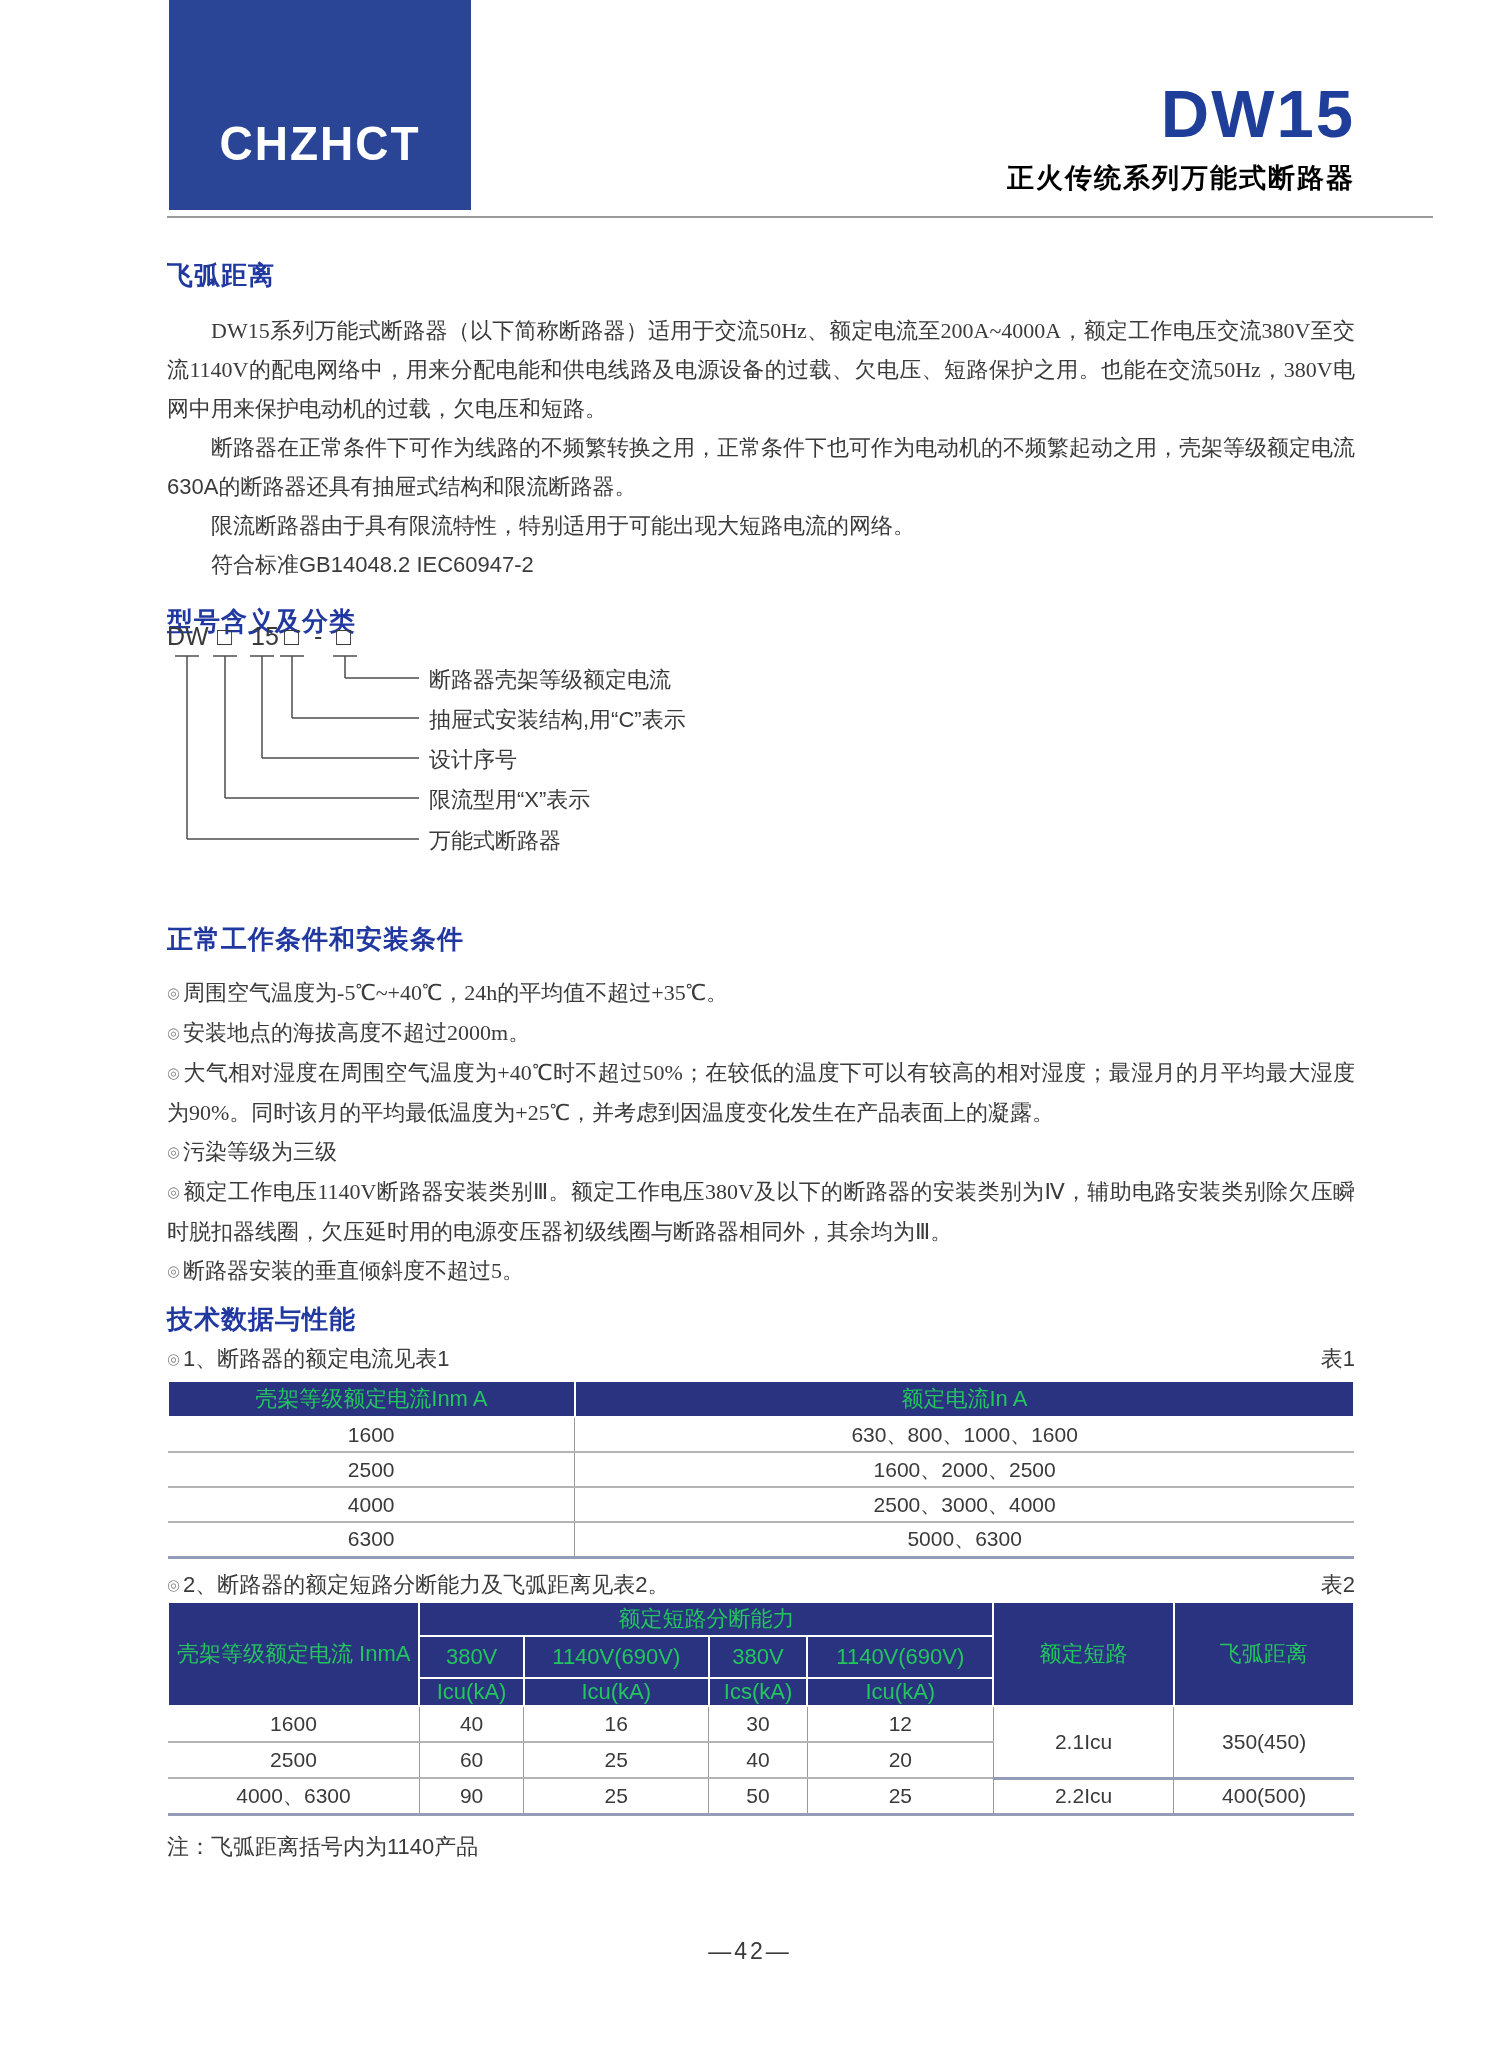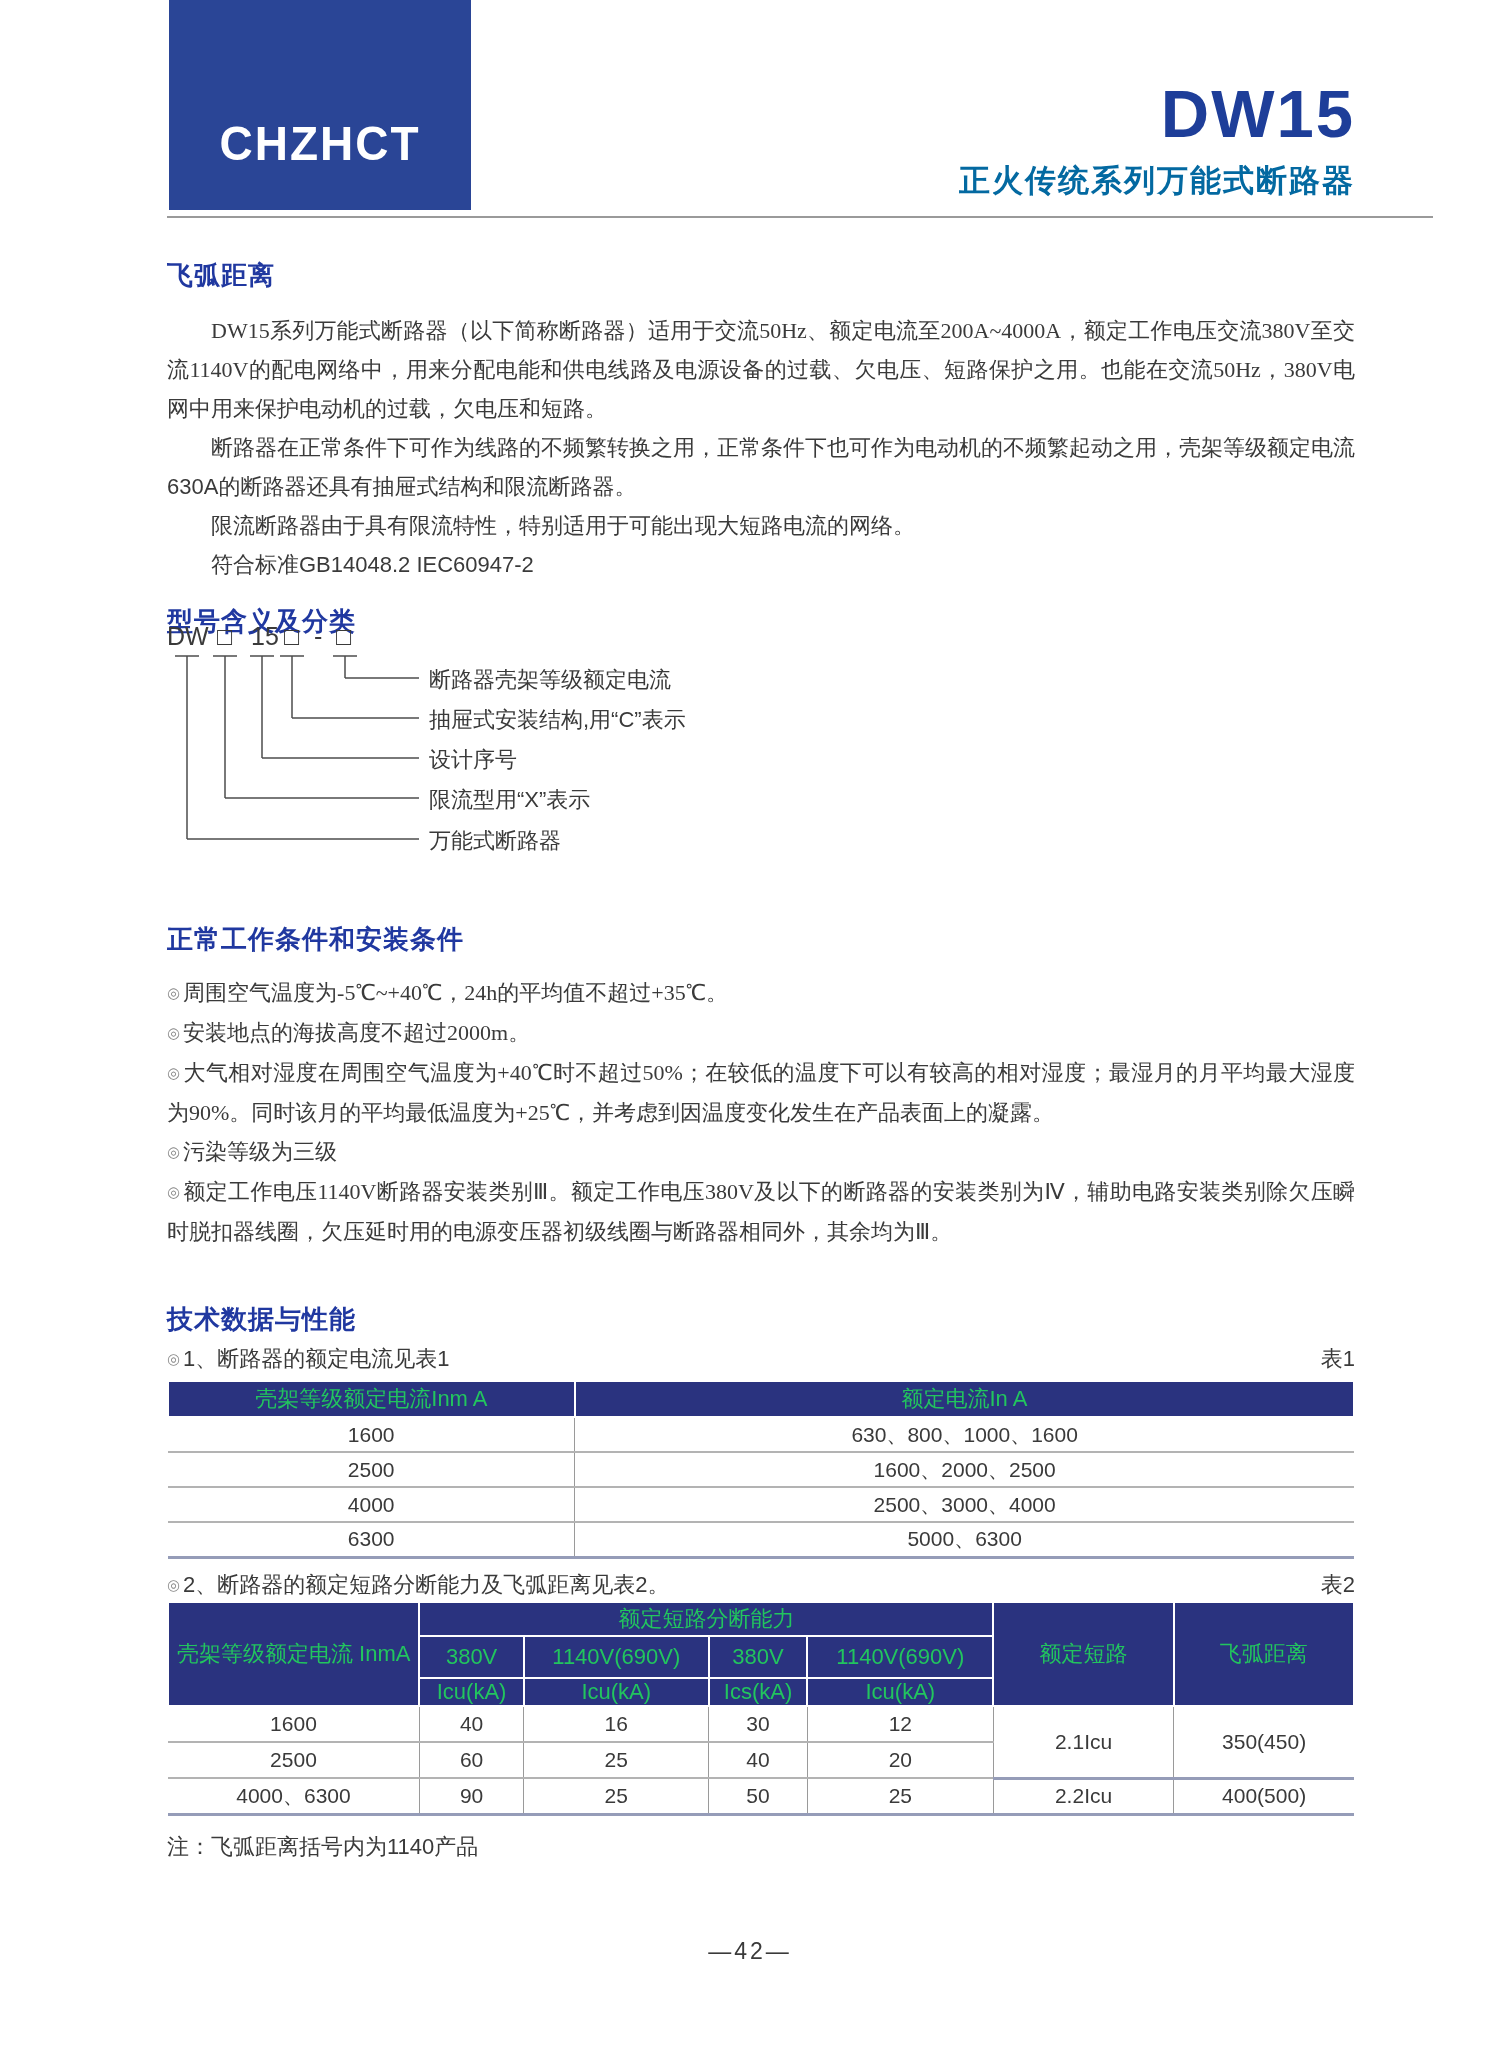--- a/index.html
+++ b/index.html
@@ -24,21 +24,21 @@
     color:#ffffff; font-size:46px; font-weight:bold;
     letter-spacing:2px; transform:scaleY(1.05);
   }
   .product-model {
     right:145px; top:80px;
     font-size:67px; font-weight:bold; color:#1e3e99;
     letter-spacing:2px; line-height:1; text-align:right;
   }
   .product-subtitle {
     right:145px; top:160px;
-    font-size:31px; font-weight:bold; color:#0369a1;
+    font-size:27px; font-weight:bold; color:#000000;
     letter-spacing:2px; text-align:left;
   }
   .header-rule {
     left:167px; top:216px; width:1266px; height:2px;
     background:#9a9a9a;
   }
 
   
   .section-title {
     font-size:26px; font-weight:bold; color:#2038a0; letter-spacing:1px;
@@ -140,20 +140,21 @@
 </div>
 
 <div class="abs body-col" style="top:922px;font-family:Liberation Serif, serif;">
   <div class="section-title">正常工作条件和安装条件</div>
   <div style="margin-top:16px;">
     <div class="bullet-line"><span class="bullet-mark">◎</span><span>周围空气温度为-5℃~+40℃，24h的平均值不超过+35℃。</span></div>
     <div class="bullet-line"><span class="bullet-mark">◎</span><span>安装地点的海拔高度不超过2000m。</span></div>
     <div class="bullet-line"><span class="bullet-mark">◎</span><span>大气相对湿度在周围空气温度为+40℃时不超过50%；在较低的温度下可以有较高的相对湿度；最湿月的月平均最大湿度为90%。同时该月的平均最低温度为+25℃，并考虑到因温度变化发生在产品表面上的凝露。</span></div>
     <div class="bullet-line"><span class="bullet-mark">◎</span><span>污染等级为三级</span></div>
     <div class="bullet-line"><span class="bullet-mark">◎</span><span>额定工作电压1140V断路器安装类别Ⅲ。额定工作电压380V及以下的断路器的安装类别为Ⅳ，辅助电路安装类别除欠压瞬时脱扣器线圈，欠压延时用的电源变压器初级线圈与断路器相同外，其余均为Ⅲ。</span></div>
+    <div class="bullet-line"><span class="bullet-mark">◎</span><span>断路器安装的垂直倾斜度不超过5。</span></div>
   </div>
 </div>
 
 <div class="abs body-col" style="top:1302px;">
   <div class="section-title">技术数据与性能</div>
 </div>
 
 <div class="abs body-col caption-row" style="top:1344px;">
   <span><span class="bullet-mark">◎</span><span>1、断路器的额定电流见表1</span></span>
   <span>表1</span>

